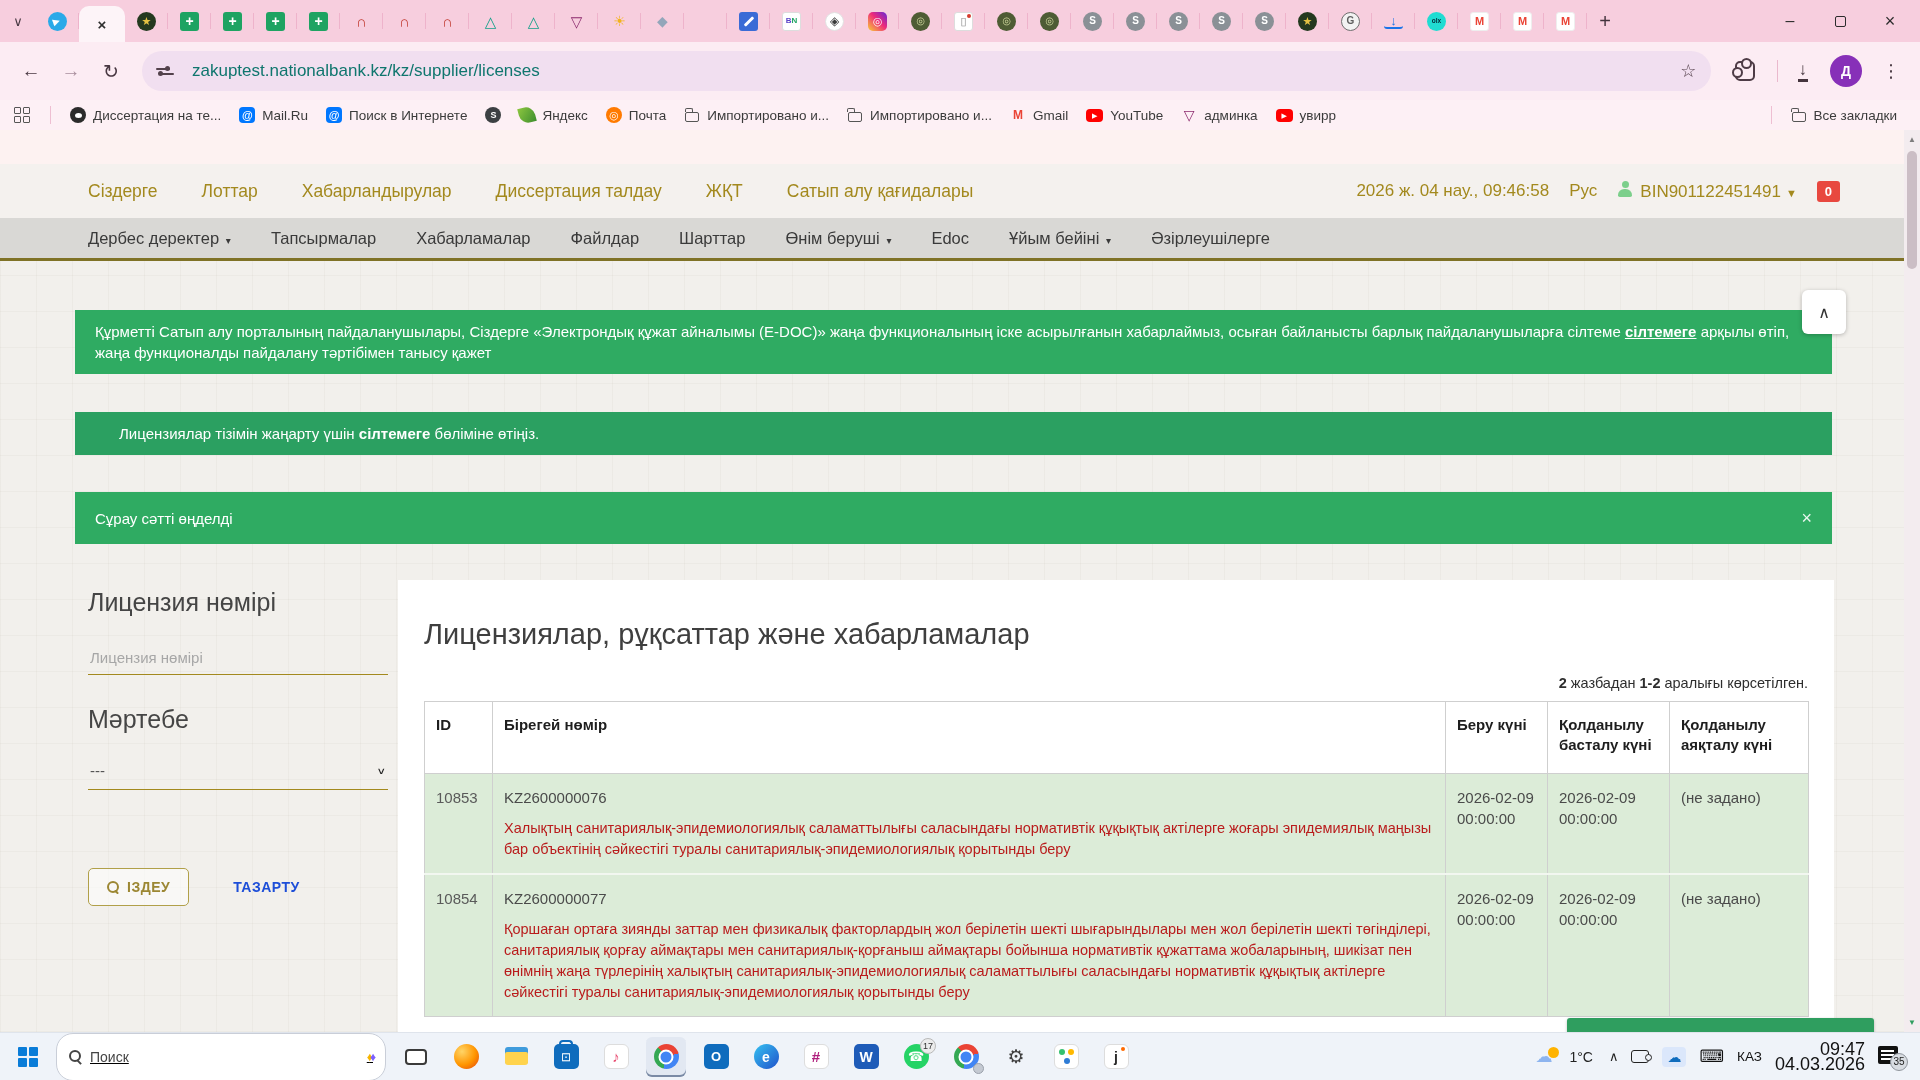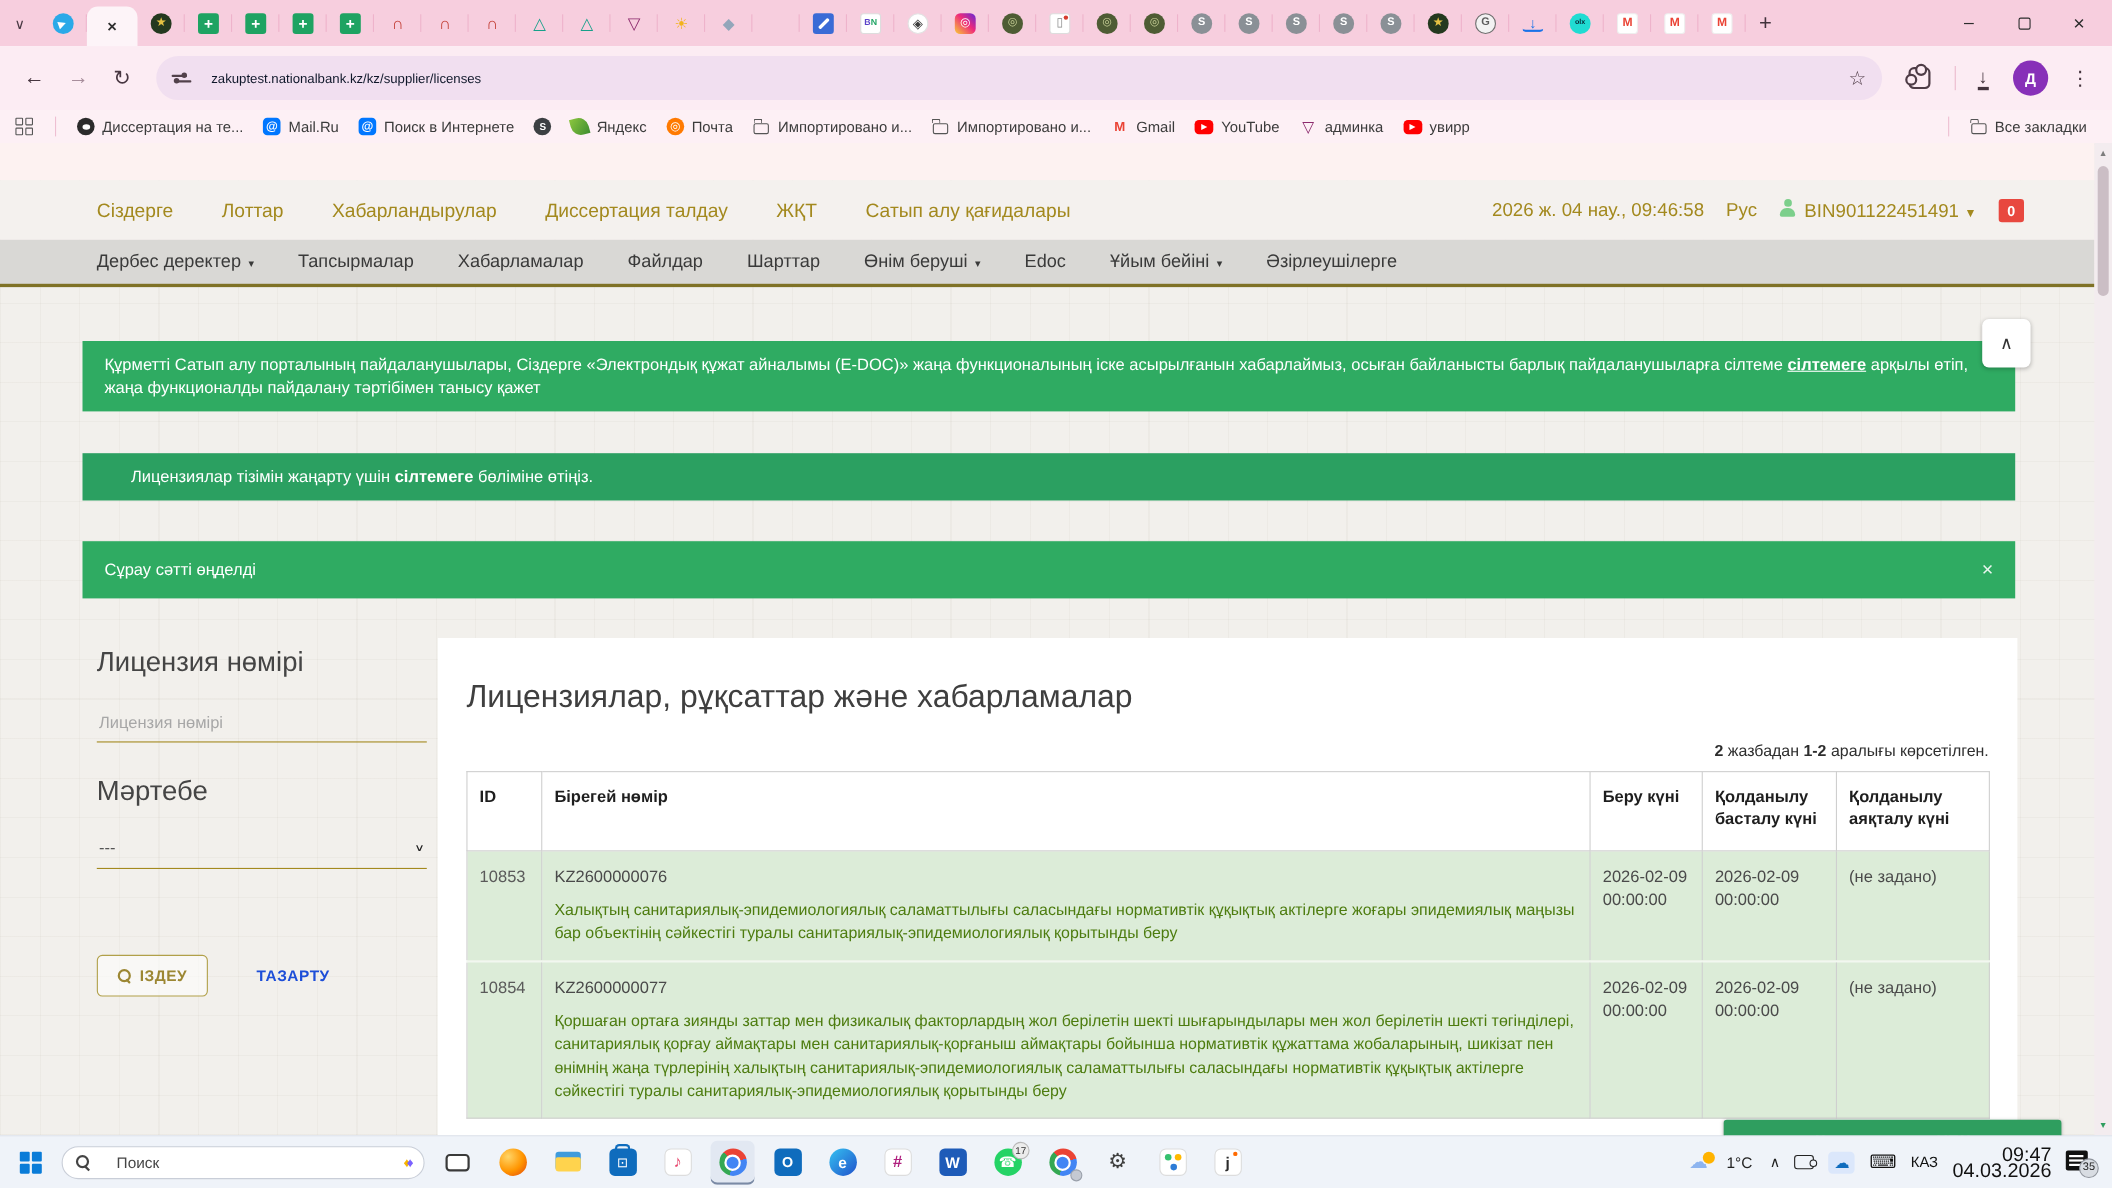--- a/index.html
+++ b/index.html
@@ -54,21 +54,21 @@
   
   .toolbar { position:absolute; top:42px; left:0; width:1920px; height:58px; background:#fcecf3; display:flex; align-items:center; padding:0 14px; gap:6px; }
   .navbtn { width:34px; height:34px; display:flex; align-items:center; justify-content:center; font-size:19px; color:#473640; border-radius:50%; cursor:pointer; }
   .navbtn.fwd { color:#a88e9c; }
   .omnibox { flex:1; height:40px; background:#f1dff0; border-radius:20px; display:flex; align-items:center; padding:0 14px; margin:0 8px; }
   .site-info { width:26px; height:20px; display:flex; flex-direction:column; justify-content:center; gap:3px; margin-right:10px; cursor:pointer; }
   .site-info i { display:block; height:2px; background:#52414b; border-radius:2px; position:relative; }
   .site-info i:nth-child(1){ width:14px; } .site-info i:nth-child(2){ width:14px; margin-left:4px; }
   .site-info i::after { content:""; position:absolute; top:-1.5px; width:5px; height:5px; border-radius:50%; background:#52414b; }
   .site-info i:nth-child(1)::after { right:0; } .site-info i:nth-child(2)::after { left:-2px; }
-  .url { font-size:12px; color:#0f172a;text-align:center; }
+  .url { font-size:17px; color:#0f766e;text-align:center; }
   .omni-star { margin-left:auto; font-size:18px; color:#55414c; cursor:pointer; }
   .ext-icon { width:20px; height:20px; border:2px solid #4e3c46; border-radius:5px; position:relative; margin:0 10px; cursor:pointer; }
   .ext-icon::before { content:""; position:absolute; top:-5px; left:4px; width:7px; height:7px; border-radius:50%; background:#fcecf3; border:2px solid #4e3c46; }
   .ext-icon::after { content:""; position:absolute; left:-5px; top:4px; width:7px; height:7px; border-radius:50%; background:#fcecf3; border:2px solid #4e3c46; }
   .tb-sep { width:1px; height:22px; background:#eab9cd; margin:0 6px; }
   .dl-icon { font-size:17px; font-weight:bold; color:#44343d; border-bottom:3px solid #44343d; height:22px; padding:0 1px; margin:0 8px; cursor:pointer; }
   .avatar { width:32px; height:32px; border-radius:50%; background:#8730b8; color:#fff; display:flex; align-items:center; justify-content:center; font-size:14px; font-weight:bold; margin:0 8px; cursor:pointer; }
   .menu3 { font-size:18px; color:#44343d; padding:0 6px; cursor:pointer; }
 
   
@@ -141,38 +141,38 @@
   
   .card { position:absolute; top:450px; left:398px; width:1436px; height:640px; background:#fff; padding:38px 26px 0; }
   .card-title { font-size:29px; color:#3f3f3f; font-weight:400; }
   .records { text-align:right; font-size:14.5px; color:#2e2e2e; margin-top:24px; }
   .records b { font-weight:bold; }
   table.lic { width:1384px; border-collapse:collapse; margin-top:10px; table-layout:fixed; }
   table.lic th { border:1px solid #cfcfcf; text-align:left; vertical-align:top; padding:13px 11px; font-size:15px; color:#1e1e1e; background:#fff; font-weight:bold; line-height:20px; height:72px; }
   table.lic td { border:1px solid #cfcfcf; border-top:none; vertical-align:top; padding:13px 11px; font-size:15px; background:#dcecd8; line-height:21px; }
   td.c-id { color:#5a5a5a; }
   .lic-num { color:#4a4a4a; }
-  .lic-desc { color:#4d7c0f; font-size:14.5px; margin-top:10px; }
+  .lic-desc { color:#b91c1c; font-size:14.5px; margin-top:10px; }
   td.c-date { color:#4a4a4a; overflow-wrap:break-word; }
   tr.lrow + tr.lrow td { border-top:2px solid #f2f7f0; }
 
   .contact-btn { position:absolute; top:888px; left:1567px; width:307px; height:40px; background:#2f9e5f; color:#fff; font-size:15px; font-weight:bold; display:flex; align-items:center; justify-content:center; border-radius:3px 3px 0 0; box-shadow:0 1px 3px rgba(0,0,0,.25); cursor:pointer; z-index:6; }
 
   
   .scrollbar { position:absolute; top:0; right:0; width:16px; height:902px; background:#f3ecef; display:flex; flex-direction:column; align-items:center; }
   .sb-arrow { font-size:8px; color:#7d7d7d; padding:5px 0; cursor:pointer; }
   .sb-thumb { width:10px; height:118px; background:#cbbec5; border-radius:5px; margin-top:2px; cursor:grab; }
   .sb-bottom { margin-top:auto; color:#2f9e5f; }
 
   
   .taskbar { position:absolute; bottom:0; left:0; width:1920px; height:48px; background:#eff3f9; border-top:1px solid #dfe4ec; display:flex; align-items:center; padding:0 10px; }
   .tb-left { display:flex; align-items:center; gap:10px; }
   .start { display:grid; grid-template-columns:9px 9px; grid-template-rows:9px 9px; gap:2px; margin:0 8px; cursor:pointer; }
   .start i { background:#0a7cd8; border-radius:1px; display:block; }
-  .tsearch { width:330px; height:30px; background:#fff; border:1px solid #c9ced8; border-radius:17px; display:flex; align-items:center; padding:0 12px; gap:24px; cursor:text; }
+  .tsearch { width:330px; height:48px; background:#fff; border:1px solid #c9ced8; border-radius:17px; display:flex; align-items:center; padding:0 12px; gap:8px; cursor:text;text-decoration:underline; }
   .tsearch .mag2 { width:13px; height:13px; position:relative; flex:none; }
   .tsearch .mag2::before { content:""; position:absolute; top:0; left:0; width:8px; height:8px; border:2px solid #444; border-radius:50%; }
   .tsearch .mag2::after { content:""; position:absolute; bottom:0; right:0; width:6px; height:2px; background:#444; transform:rotate(45deg); }
   .tsearch .ph { font-size:14px; color:#454545; }
   .tsearch .spark { margin-left:auto; font-size:12px; letter-spacing:-3px; }
   .spark .s1 { color:#f7b500; } .spark .s2 { color:#7b61ff; }
   .tapp { width:40px; height:40px; display:flex; align-items:center; justify-content:center; border-radius:6px; position:relative; cursor:pointer; }
   .tapp.active { background:#e2e8f2; box-shadow:inset 0 -2px 0 #7a8aa5; }
   .ticon { width:25px; height:25px; display:flex; align-items:center; justify-content:center; border-radius:6px; font-size:14px; line-height:1; }
   .ti-taskview { width:22px; height:16px; border:2px solid #3a3a3a; border-radius:4px; position:relative; background:#fff; }

